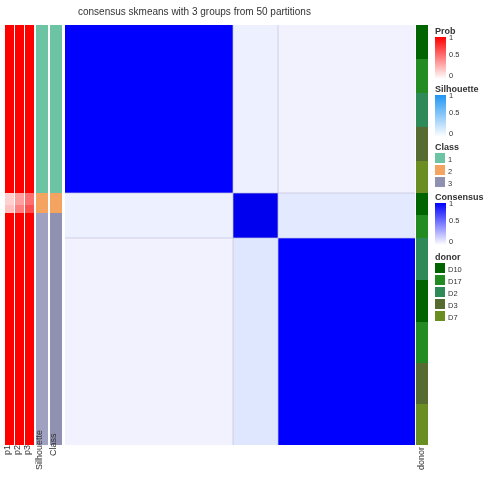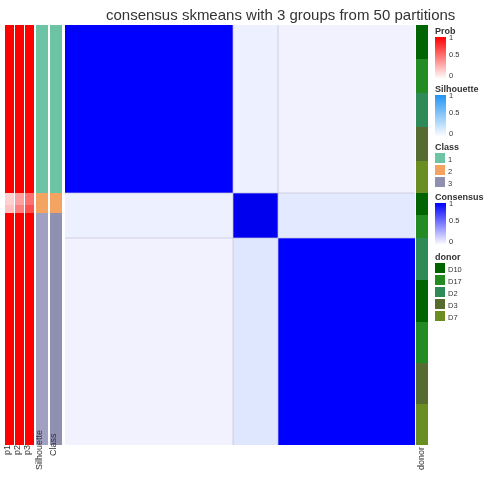--- a/index.html
+++ b/index.html
@@ -16,22 +16,22 @@
     .chart-container {
       position: absolute;
       top: 0; left: 0;
       width: 504px;
       height: 504px;
     }
 
     .title {
       position: absolute;
       top: 6px;
-      left: 106px;
-      font-size: 15px;
+      left: 78px;
+      font-size: 10px;
       color: #333;
       white-space: nowrap;
     }
   </style>
 </head>
 <body>
 
 <div class="chart-container">
 
   <div class="title">consensus skmeans with 3 groups from 50 partitions</div>

